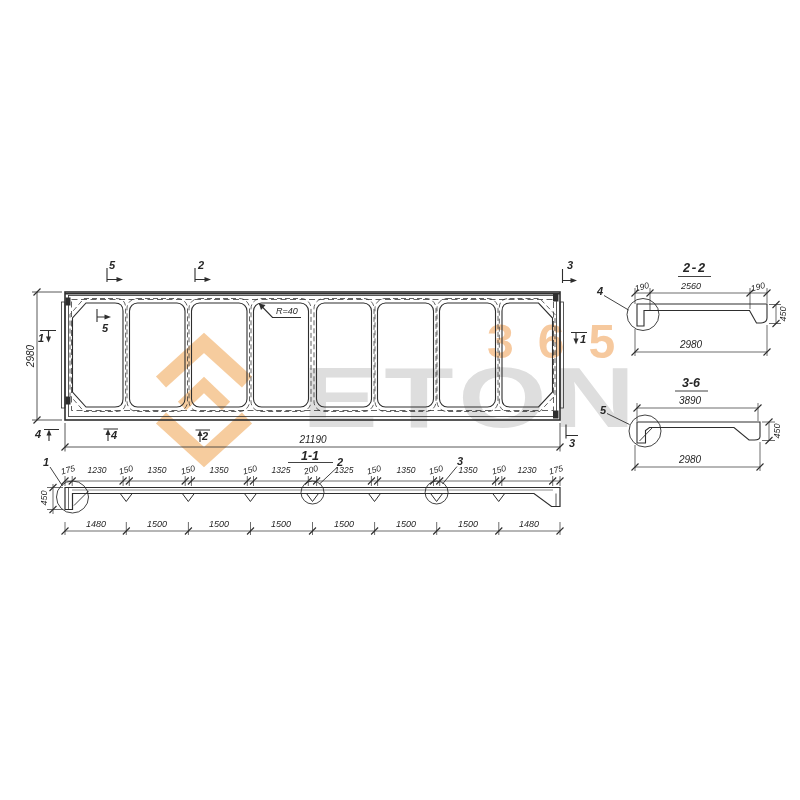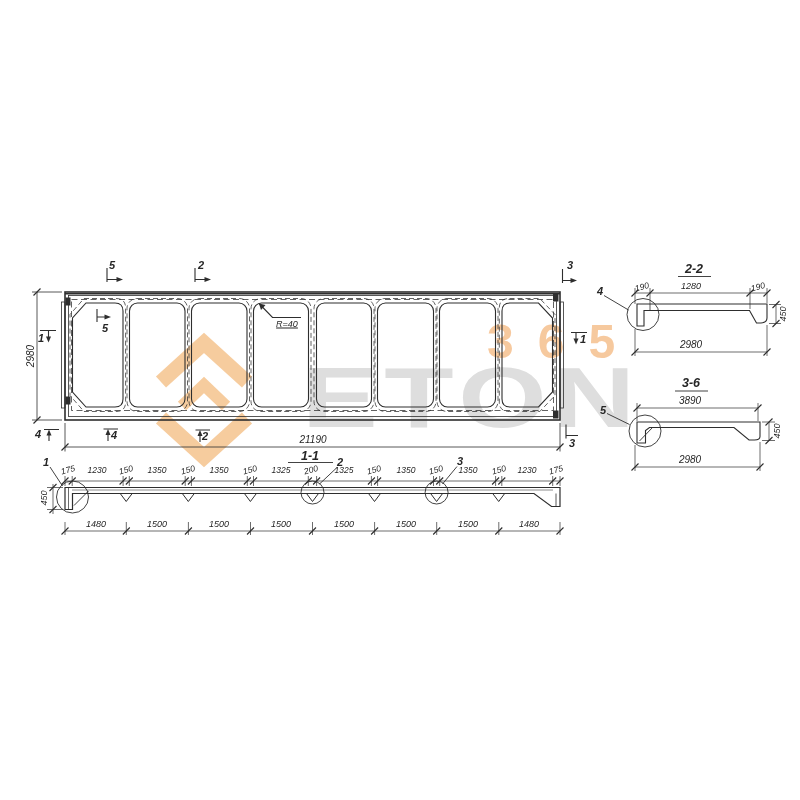--- a/index.html
+++ b/index.html
@@ -171,21 +171,21 @@
   <span class="lbl s11" style="left:112px;top:265px;">5</span>
   <span class="lbl s11" style="left:201px;top:265px;">2</span>
   <span class="lbl s11" style="left:570px;top:265px;">3</span>
   <span class="lbl s11" style="left:105px;top:328px;">5</span>
   <span class="lbl s11" style="left:41px;top:338px;">1</span>
   <span class="lbl s11" style="left:583px;top:339px;">1</span>
   <span class="lbl s11" style="left:38px;top:434px;">4</span>
   <span class="lbl s11" style="left:114px;top:435px;">4</span>
   <span class="lbl s11" style="left:205px;top:436px;">2</span>
   <span class="lbl s11" style="left:572px;top:443px;">3</span>
-  <span class="lbl s9" style="left:287px;top:324px;text-decoration:underline;">R=40</span>
+  <span class="lbl s9" style="left:287px;top:311px;">R=40</span>
   <span class="lbl s10" style="left:313px;top:440px;">21190</span>
   <span class="lbl s10 vert" style="left:31px;top:356px;">2980</span>
   <span class="lbl s12" style="left:310px;top:456px;">1-1</span>
 
   <span class="lbl s11" style="left:46px;top:462px;">1</span>
   <span class="lbl s11" style="left:340px;top:462px;">2</span>
   <span class="lbl s11" style="left:460px;top:461px;">3</span>
   <span class="lbl s9 vert" style="left:44px;top:498px;">450</span>
 
   <span class="lbl s8 r15" style="left:68px;top:470px;">175</span>
@@ -208,23 +208,23 @@
 
   <span class="lbl s9" style="left:96px;top:524px;">1480</span>
   <span class="lbl s9" style="left:157px;top:524px;">1500</span>
   <span class="lbl s9" style="left:219px;top:524px;">1500</span>
   <span class="lbl s9" style="left:281px;top:524px;">1500</span>
   <span class="lbl s9" style="left:344px;top:524px;">1500</span>
   <span class="lbl s9" style="left:406px;top:524px;">1500</span>
   <span class="lbl s9" style="left:468px;top:524px;">1500</span>
   <span class="lbl s9" style="left:529px;top:524px;">1480</span>
 
-  <span class="lbl s12" style="left:694px;top:269px;">2-2</span>
+  <span class="lbl s12" style="left:694px;top:269px;font-family:Liberation Mono, monospace;">2-2</span>
   <span class="lbl s8 r15" style="left:642px;top:287px;">190</span>
-  <span class="lbl s9" style="left:691px;top:286px;">1280</span>
+  <span class="lbl s9" style="left:691px;top:286px;">2560</span>
   <span class="lbl s8 r15" style="left:758px;top:287px;">190</span>
   <span class="lbl s10" style="left:691px;top:345px;">2980</span>
   <span class="lbl s9 vert" style="left:783px;top:314px;">450</span>
   <span class="lbl s11" style="left:600px;top:291px;">4</span>
 
   <span class="lbl s12" style="left:691px;top:383px;">3-6</span>
   <span class="lbl s10" style="left:690px;top:401px;">3890</span>
   <span class="lbl s10" style="left:690px;top:460px;">2980</span>
   <span class="lbl s9 vert" style="left:777px;top:431px;">450</span>
   <span class="lbl s11" style="left:603px;top:410px;">5</span>

